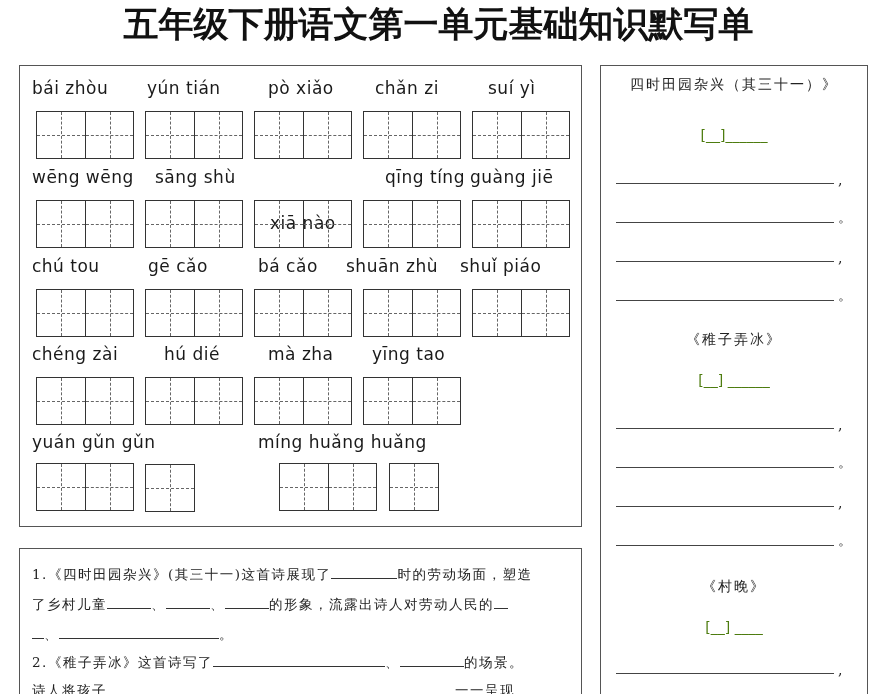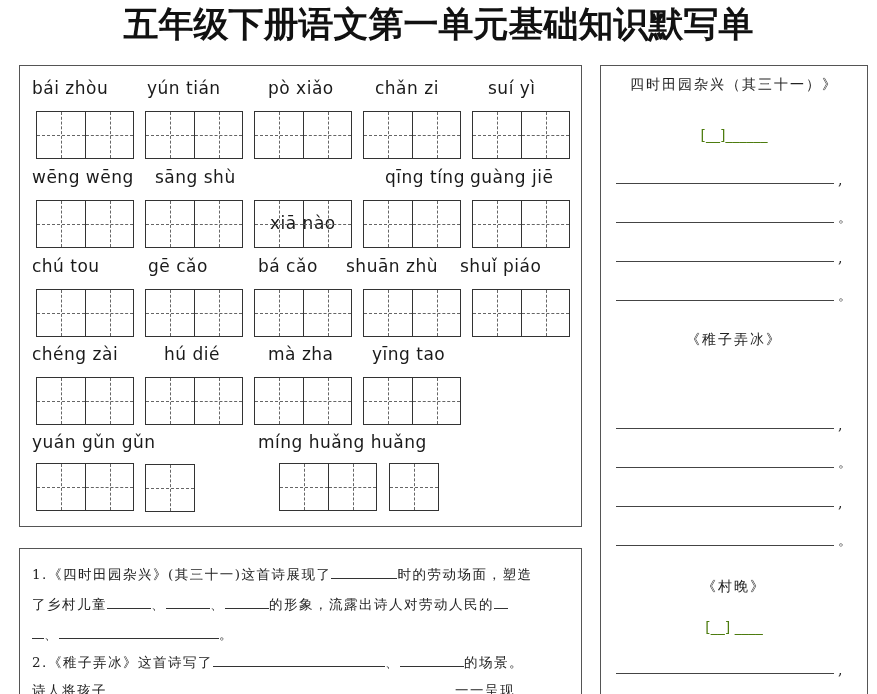--- a/index.html
+++ b/index.html
@@ -209,20 +209,21 @@
   <div class="line-row" style="top:178px;">
       <div class="ln"></div>
       <span class="punct">,</span>
     </div>
   <div class="line-row" style="top:217px;">
       <div class="ln"></div>
       <span class="punct">。</span>
     </div>
 
   <div class="poem-title" style="top:265px;">《稚子弄冰》</div>
+  <div class="poem-author" style="top:306px;">[__] ______</div>
   <div class="line-row" style="top:345px;">
       <div class="ln"></div>
       <span class="punct">,</span>
     </div>
   <div class="line-row" style="top:384px;">
       <div class="ln"></div>
       <span class="punct">。</span>
     </div>
   <div class="line-row" style="top:423px;">
       <div class="ln"></div>

